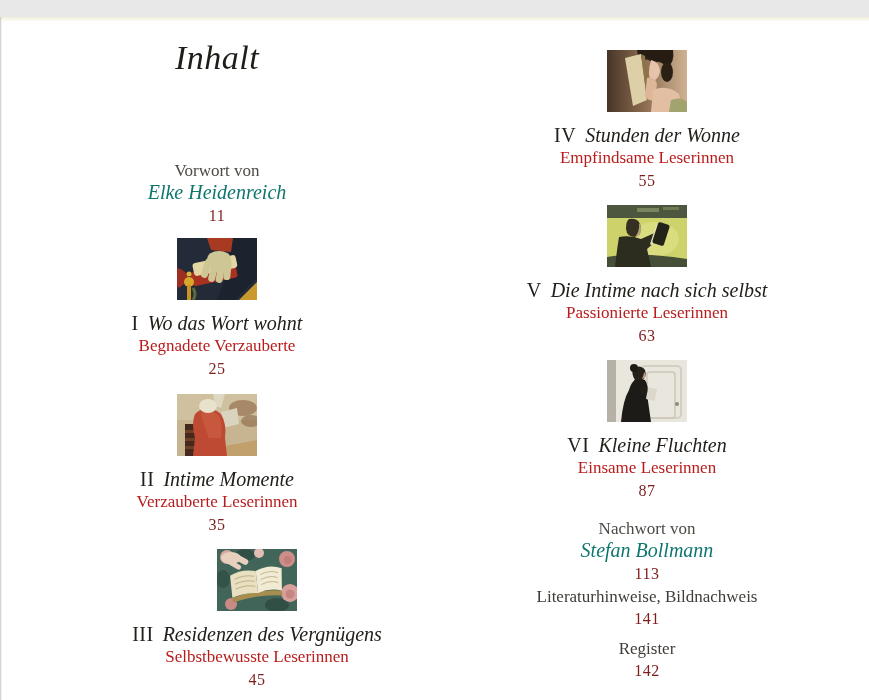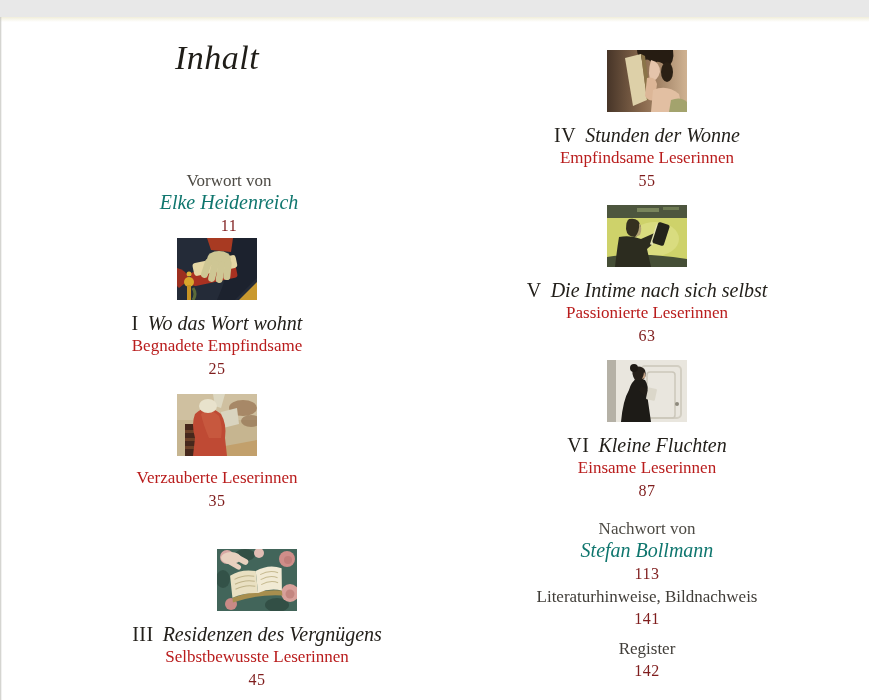--- a/index.html
+++ b/index.html
@@ -27,21 +27,21 @@
   .fm-name,.bm-name{font-size:20px;font-style:italic;color:#0f766e;line-height:23px;}
   .fm-page,.bm-page,.pagenum{font-size:16px;color:#7f1d1d;line-height:20px;margin-top:2px;letter-spacing:.5px;}
 
   .thumb{display:block;margin:0 auto 11px auto;width:80px;height:62px;}
   .title-line{font-size:20px;color:#23201b;line-height:24px;}
   .numeral{font-style:normal;margin-right:9px;letter-spacing:.5px;}
   .c-title{font-style:italic;}
   .subtitle{font-size:17px;color:#b91c1c;line-height:22px;}
 
   
-  .fm{top:153px;padding-left:12px;}
+  .fm{top:143px;}
   .e1{top:221px;} .e2{top:377px;} .e3{top:532px;padding-left:40px;}
   .e4{top:33px;}  .e5{top:188px;} .e6{top:343px;}
   .bm1{top:501px;} .bm2{top:569px;} .bm3{top:621px;}
   .bm2 .bm-label,.bm3 .bm-label{color:#403d38;}
 </style>
 </head>
 <body>
 
 <div class="page">
 
@@ -68,41 +68,42 @@
         <rect x="40" y="23" width="7" height="22" rx="3.5" transform="rotate(10 43 34)"></rect>
         <rect x="47" y="22" width="7" height="20" rx="3.5" transform="rotate(6 50 32)"></rect>
       </g>
       <path d="M16 50 Q20 56 16 62" stroke="#5c6b3a" stroke-width="3" fill="none"></path>
       <circle cx="12" cy="44" r="5" fill="#d9a72c"></circle>
       <rect x="10" y="47" width="4" height="15" fill="#c89424"></rect>
       <circle cx="12" cy="36" r="2.5" fill="#e0b23a"></circle>
       <path d="M62 62 L80 44 L80 62 Z" fill="#c9992f"></path>
     </svg>
     <div class="title-line"><span class="numeral">I</span><span class="c-title">Wo das Wort wohnt</span></div>
-    <div class="subtitle">Begnadete Empfindsame</div>
+    <div class="subtitle">Begnadete Verzauberte</div>
     <div class="pagenum">25</div>
   </div>
 
   <div class="block left-col e2">
     <svg class="thumb" viewBox="0 0 80 62" aria-label="woman-in-red-jacket-reading-at-table-painting">
       <rect width="80" height="62" fill="#c6b590"></rect>
       <rect width="80" height="26" fill="#cfc0a0"></rect>
       <ellipse cx="66" cy="14" rx="14" ry="8" fill="#96714f" opacity=".7"></ellipse>
       <ellipse cx="74" cy="27" rx="10" ry="6" fill="#8a6848" opacity=".6"></ellipse>
       <path d="M36 0 L48 0 L44 14 L38 12 Z" fill="#ddd8c2"></path>
       <path d="M44 18 L60 14 L62 30 L46 34 Z" fill="#d9d4bf"></path>
       <path d="M48 52 L80 46 L80 62 L48 62 Z" fill="#c2a06c"></path>
       <rect x="8" y="30" width="18" height="32" fill="#46281c"></rect>
       <rect x="8" y="36" width="18" height="3" fill="#6b4026"></rect>
       <rect x="8" y="44" width="18" height="3" fill="#6b4026"></rect>
       <rect x="8" y="52" width="18" height="3" fill="#6b4026"></rect>
       <path d="M18 20 Q30 8 44 20 Q50 30 48 44 L50 62 L16 62 L18 44 Q14 30 18 20" fill="#bf4a34"></path>
       <path d="M24 20 Q32 12 42 22 Q46 32 44 44 L32 44 Q26 30 24 20" fill="#d06a4c" opacity=".45"></path>
       <ellipse cx="31" cy="12" rx="9" ry="7" fill="#e8e2cc"></ellipse>
     </svg>
+    <div class="title-line"><span class="numeral">II</span><span class="c-title">Intime Momente</span></div>
     <div class="subtitle">Verzauberte Leserinnen</div>
     <div class="pagenum">35</div>
   </div>
 
   <div class="block left-col e3">
     <svg class="thumb" viewBox="0 0 80 62" aria-label="open-book-on-teal-floral-fabric-painting">
       <rect width="80" height="62" fill="#42655a"></rect>
       <ellipse cx="28" cy="6" rx="10" ry="6" fill="#2e4a40" opacity=".8"></ellipse>
       <ellipse cx="60" cy="56" rx="12" ry="7" fill="#2e4a40" opacity=".8"></ellipse>
       <ellipse cx="6" cy="30" rx="7" ry="9" fill="#2e4a40" opacity=".7"></ellipse>

